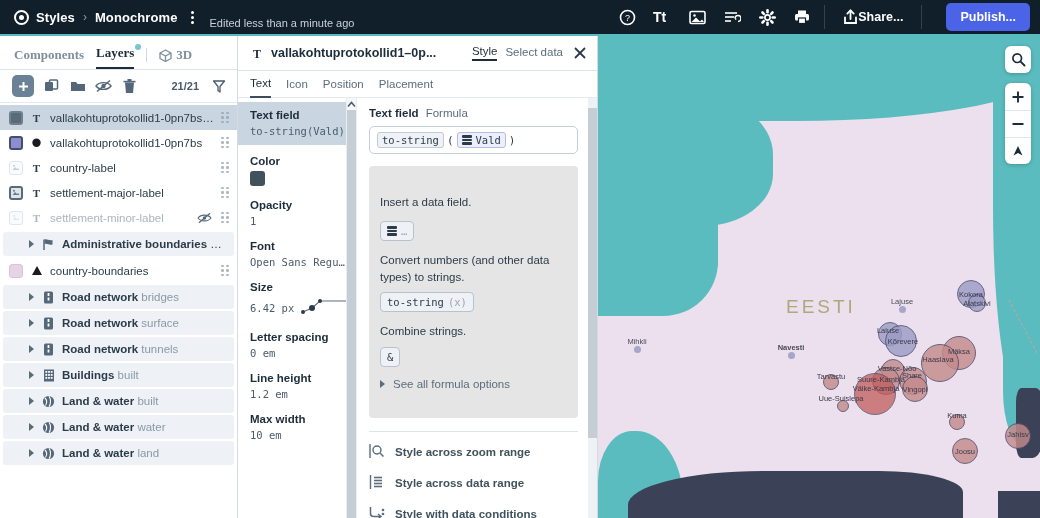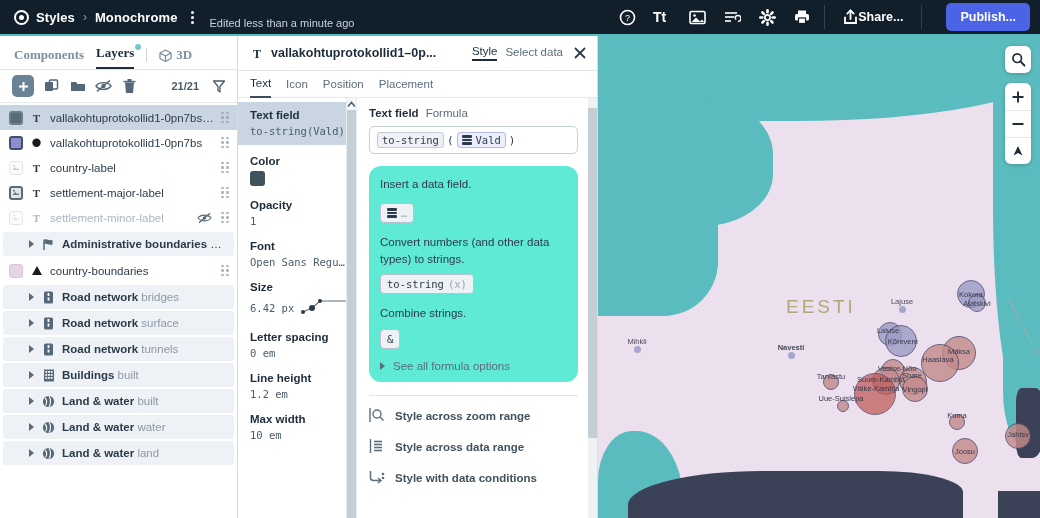--- a/index.html
+++ b/index.html
@@ -162,21 +162,21 @@
     padding: 1px 4px; font-size: 10.5px; color: #2c3b4a;
     font-family: "DejaVu Sans Mono", monospace;
   }
   .tok.field {
     background: #eceffb; border-color: #b2bce4; display: inline-flex; align-items: center; gap: 4px;
   }
   .paren { color: #2c3b4a; padding: 0 2px; }
   .db-ico { display: flex; flex-direction: column; gap: 1px; }
   .db-ico i { width: 10px; height: 2.5px; background: #2c3b4a; display: block; border-radius: 1px; }
 
-  .f-panel { background: #5eead4; border-radius: 12px; padding: 10px 11px; margin-top: 12px; }
+  .f-panel { background: #e5e5e5; border-radius: 4px; padding: 28px 11px; margin-top: 12px; }
   .f-text { font-size: 11.5px; color: #2c3b4a; line-height: 1.45; margin-bottom: 7px; }
   .f-btn {
     display: inline-flex; align-items: center; gap: 4px;
     background: #eef1f5; border: 1px solid #b8c2cd; border-radius: 4px;
     padding: 3px 6px; font-size: 10.5px; cursor: pointer; margin-bottom: 11px;
     font-family: "DejaVu Sans Mono", monospace; color: #2c3b4a;
   }
   .f-btn .arg { color: #9aa6b2; }
   .see-all { display: flex; align-items: center; gap: 7px; font-size: 11.5px; color: #5b6d7d; cursor: pointer; }
   .see-all .tri { border-left-color: #5b6d7d; }

